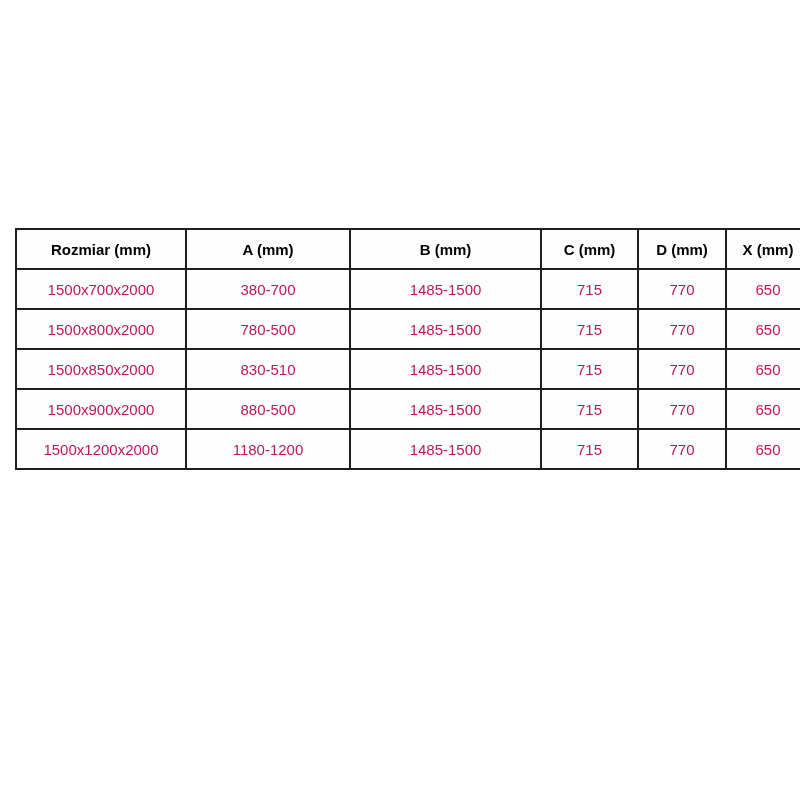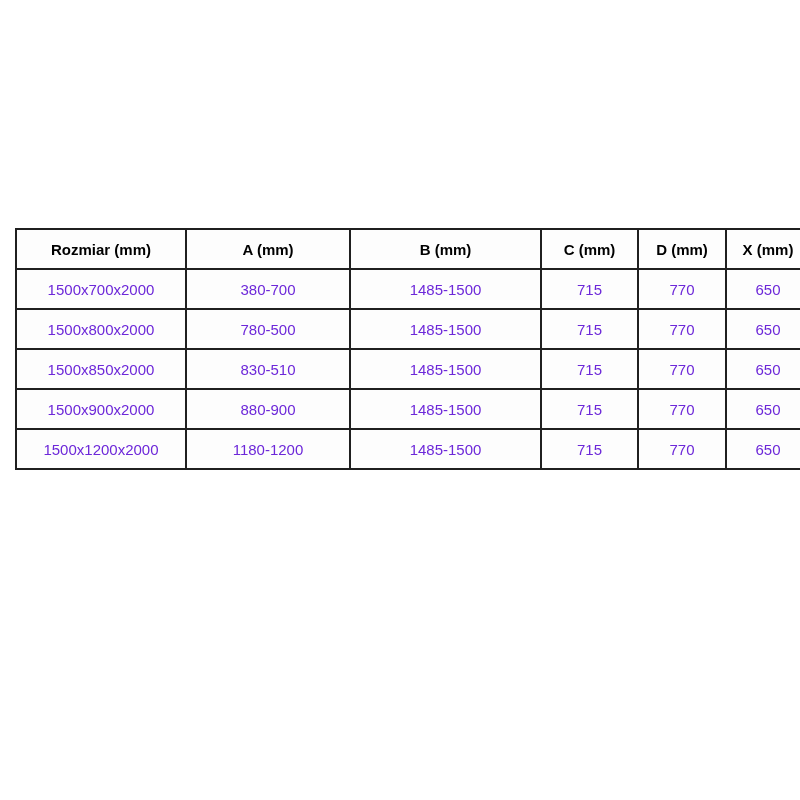--- a/index.html
+++ b/index.html
@@ -26,21 +26,21 @@
     table-layout: fixed;
     background: #fdfdfd;
   }
   table.size-table th,
   table.size-table td {
     border: 2px solid #1f1f1f;
     height: 38px;
     padding: 0 4px;
     text-align: center;
     vertical-align: middle;
-    color: #6d28d9;
+    color: #be185d;
     font-size: 15px;
     line-height: 1;
     overflow: hidden;
     white-space: nowrap;
   }
   table.size-table th {
     font-weight: bold;
     color: #000000;
   }
   col.c-rozmiar { width: 170px; }
@@ -93,21 +93,21 @@
         <tr>
           <td>1500x850x2000</td>
           <td>830-510</td>
           <td>1485-1500</td>
           <td>715</td>
           <td>770</td>
           <td>650</td>
         </tr>
         <tr>
           <td>1500x900x2000</td>
-          <td>880-900</td>
+          <td>880-500</td>
           <td>1485-1500</td>
           <td>715</td>
           <td>770</td>
           <td>650</td>
         </tr>
         <tr>
           <td>1500x1200x2000</td>
           <td>1180-1200</td>
           <td>1485-1500</td>
           <td>715</td>

